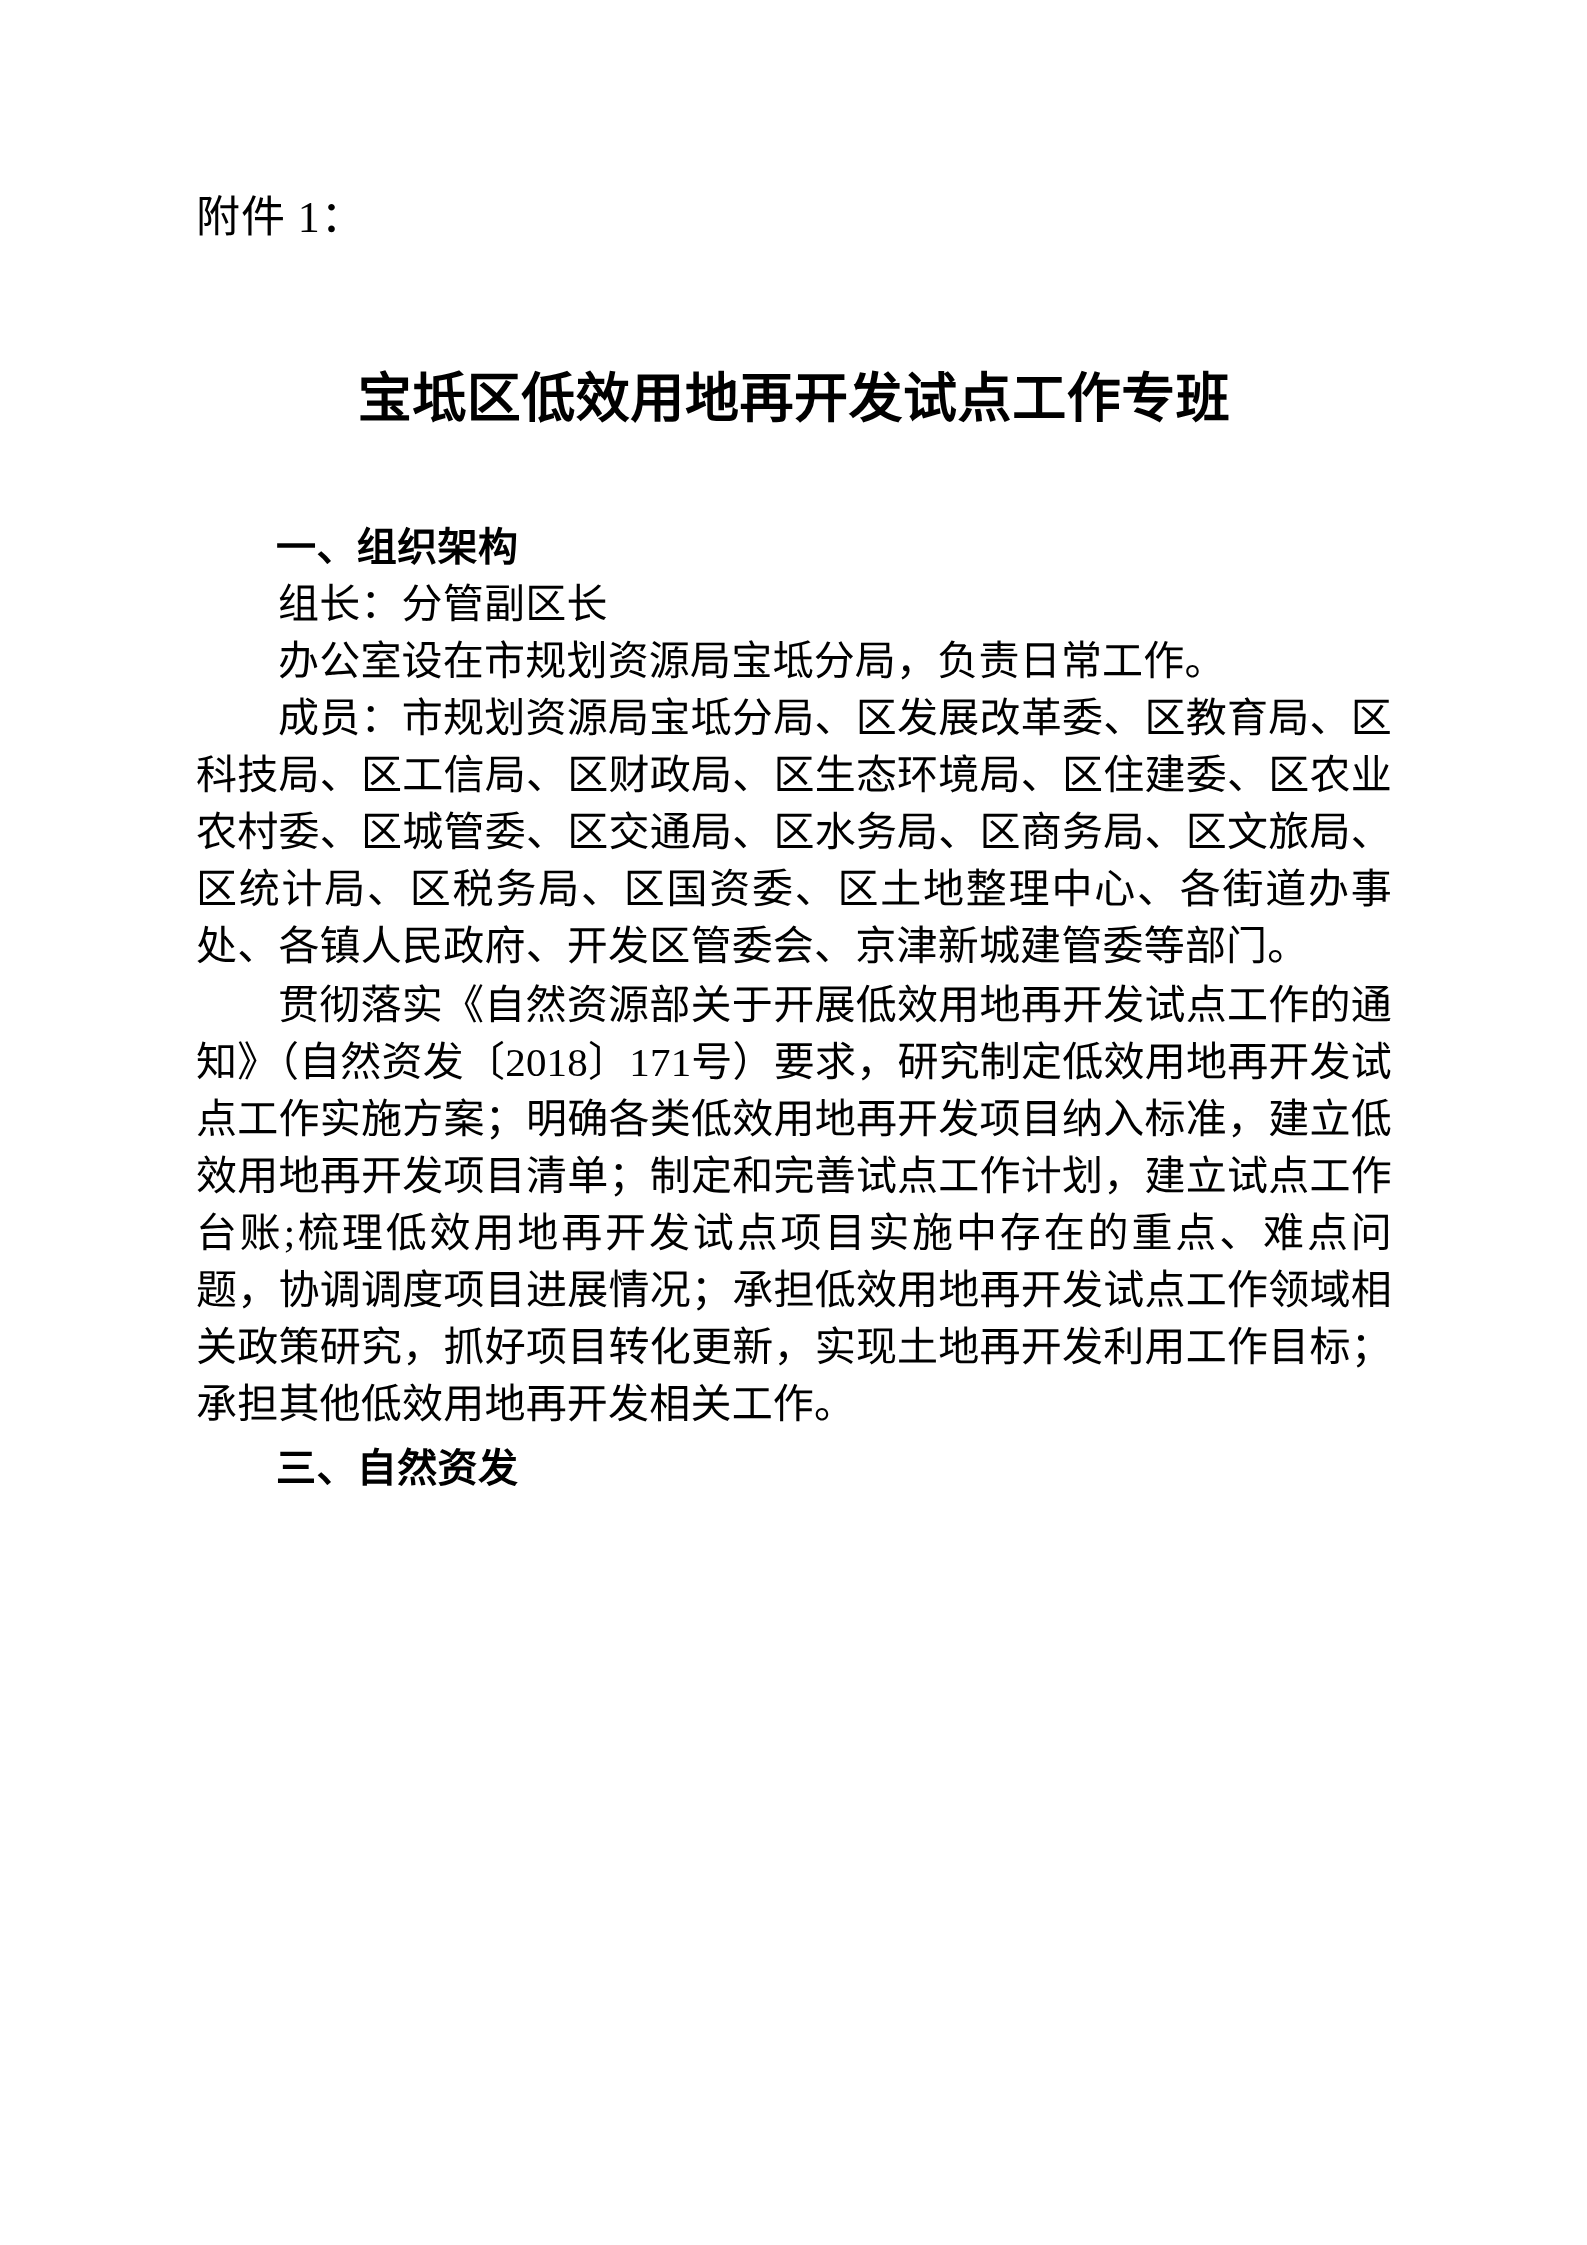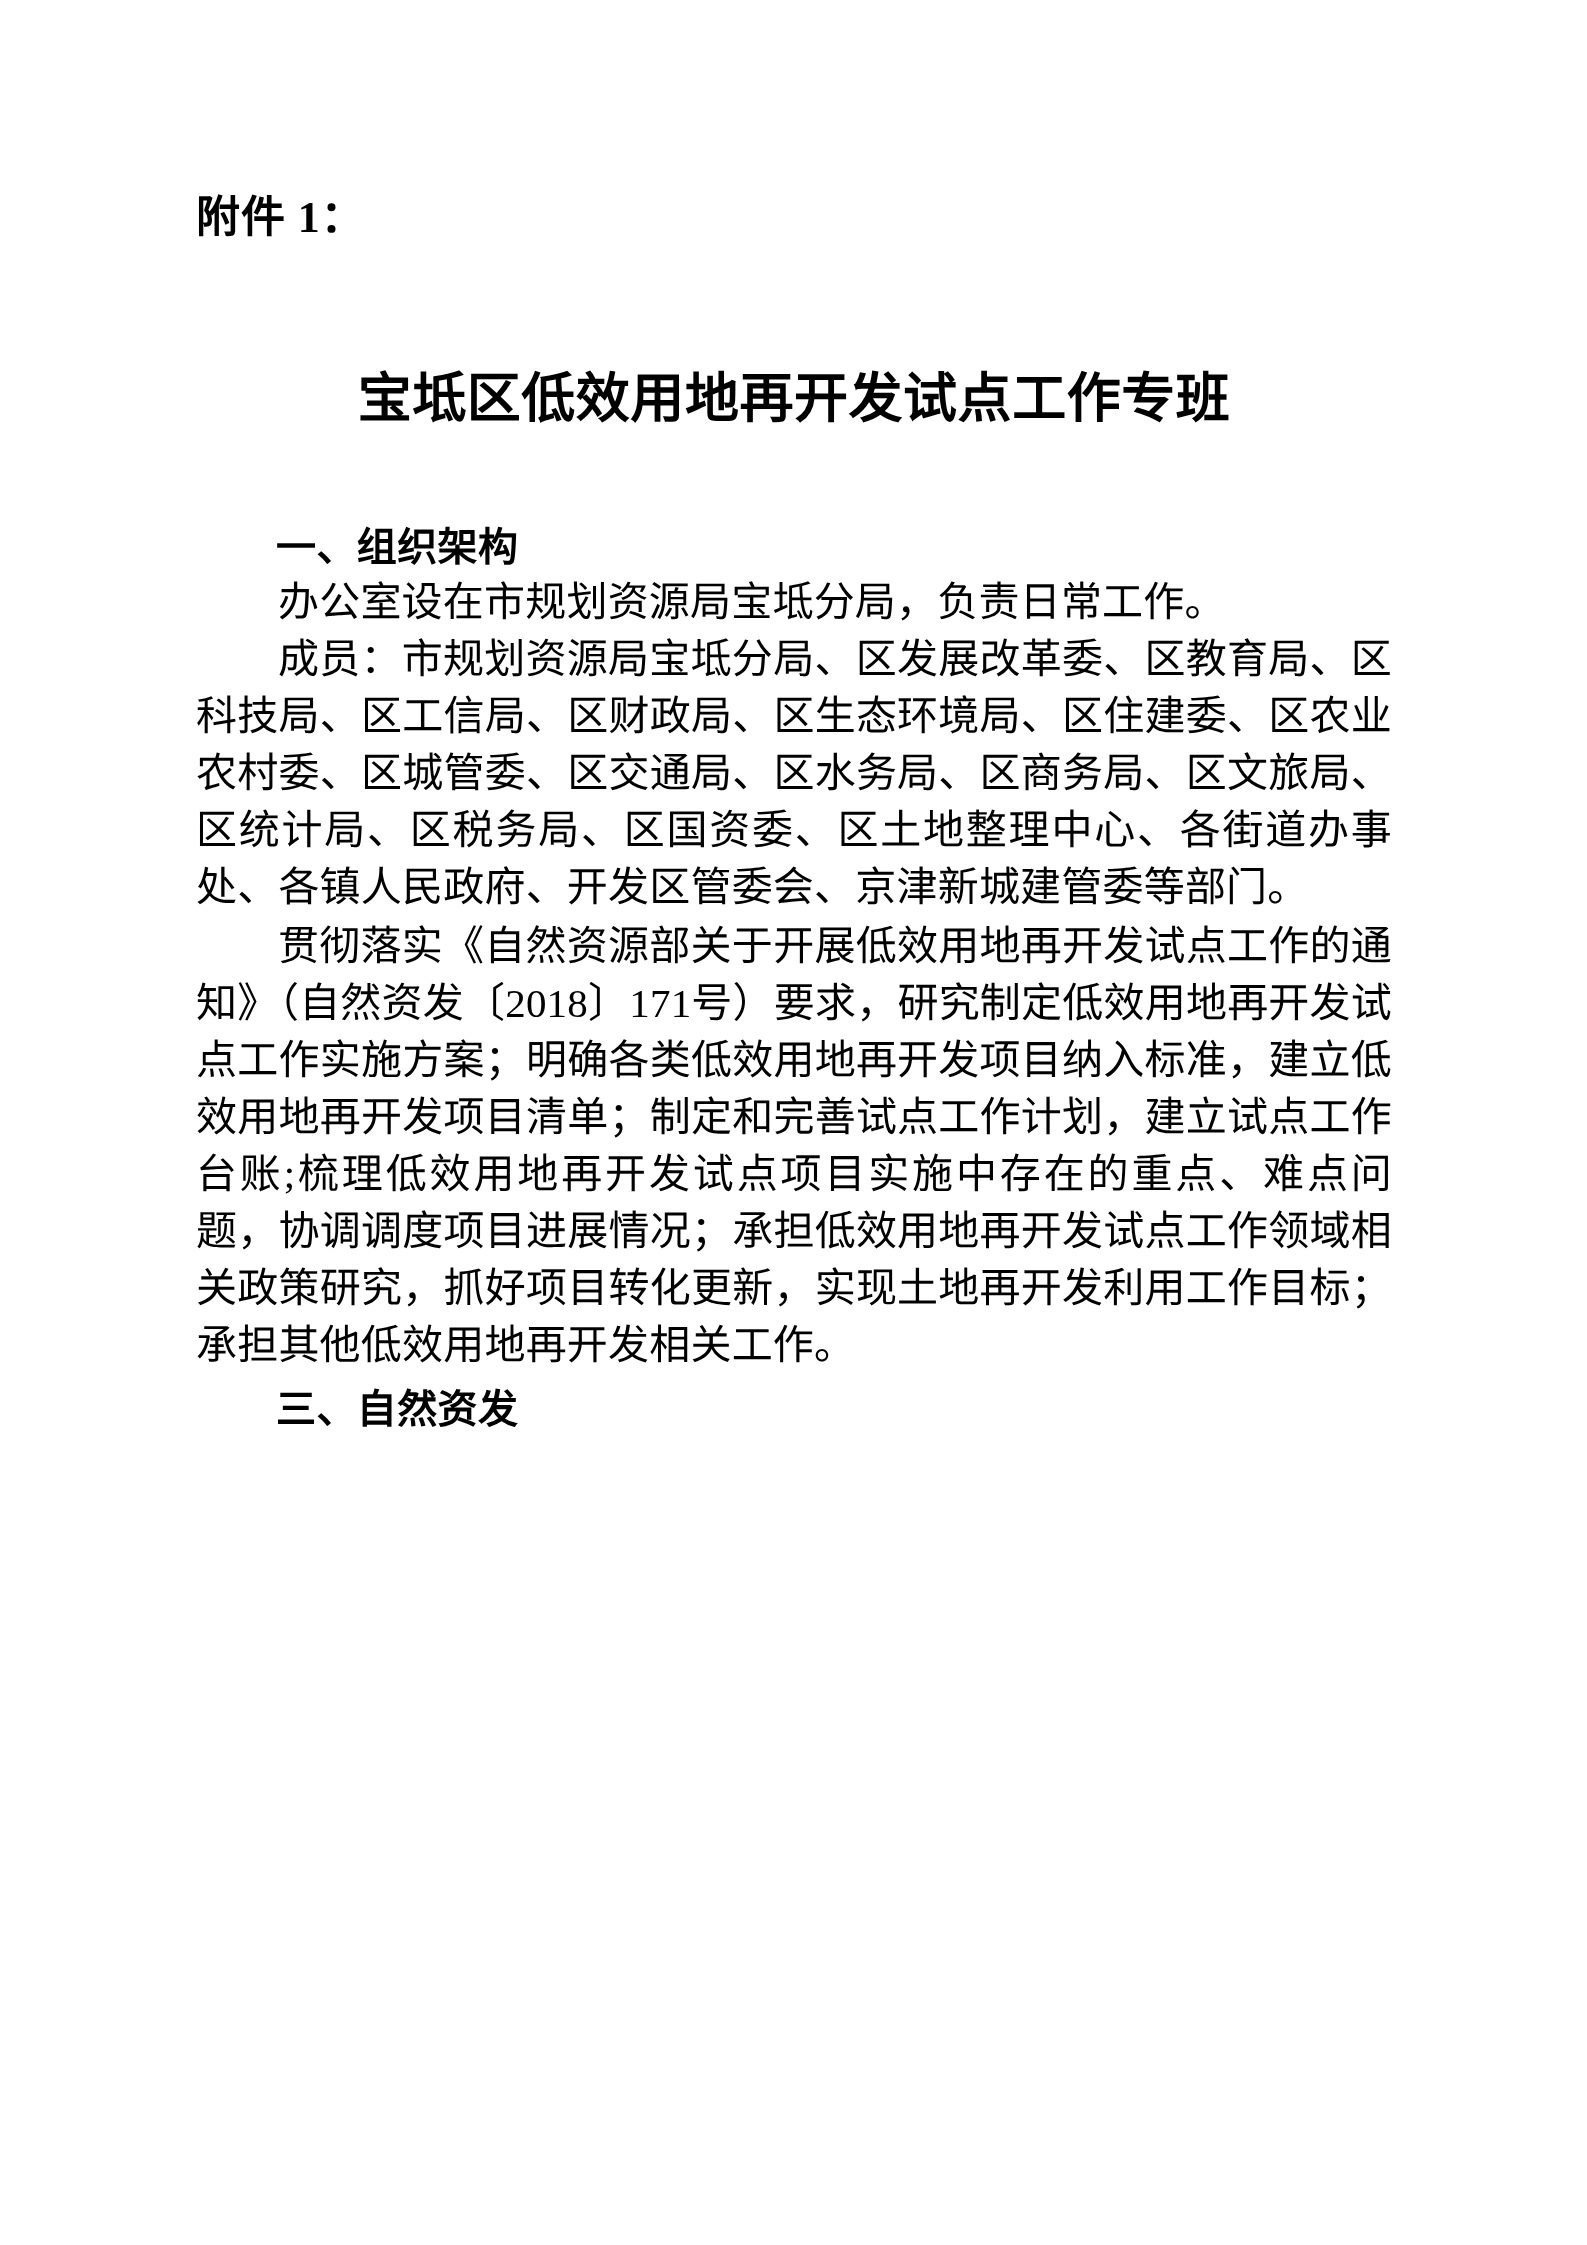--- a/index.html
+++ b/index.html
@@ -22,21 +22,21 @@
   .content {
     position: absolute;
     left: 196px;
     top: 0;
     width: 1196px;
   }
 
   
   .attachment-label {
     font-family: "Liberation Serif", "DejaVu Serif", serif;
-    font-weight: bold;
+    font-weight: normal;
     font-size: 44px;
     line-height: 1.0;
     color: #000000;
     letter-spacing: 0.02em;
     position: absolute;
     left: 0;
     top: 196px;
     white-space: nowrap;
   }
 
@@ -108,20 +108,21 @@
   <div class="content">
 
     <div class="attachment-label">附件 1：</div>
 
     <div class="doc-title">宝坻区低效用地再开发试点工作专班</div>
 
     <div class="body-block">
 
       <div class="section-heading">一、组织架构</div>
 
+      <p class="para nowrap-line sp-after-heading">组长：分管副区长</p>
 
       <p class="para nowrap-line">办公室设在市规划资源局宝坻分局，负责日常工作。</p>
 
       <p class="para">成员：市规划资源局宝坻分局、区发展改革委、区教育局、区科技局、区工信局、区财政局、区生态环境局、区住建委、区农业农村委、区城管委、区交通局、区水务局、区商务局、区文旅局、区统计局、区税务局、区国资委、区土地整理中心、各街道办事处、各镇人民政府、开发区管委会、京津新城建管委等部门。</p>
 
 
       <p class="para sp-after-heading">贯彻落实《自然资源部关于开展低效用地再开发试点工作的通知》（自然资发〔2018〕171号）要求，研究制定低效用地再开发试点工作实施方案；明确各类低效用地再开发项目纳入标准，建立低效用地再开发项目清单；制定和完善试点工作计划，建立试点工作台账;梳理低效用地再开发试点项目实施中存在的重点、难点问题，协调调度项目进展情况；承担低效用地再开发试点工作领域相关政策研究，抓好项目转化更新，实现土地再开发利用工作目标；承担其他低效用地再开发相关工作。</p>
 
       <div class="section-heading sp-before-heading">三、自然资发</div>
 

